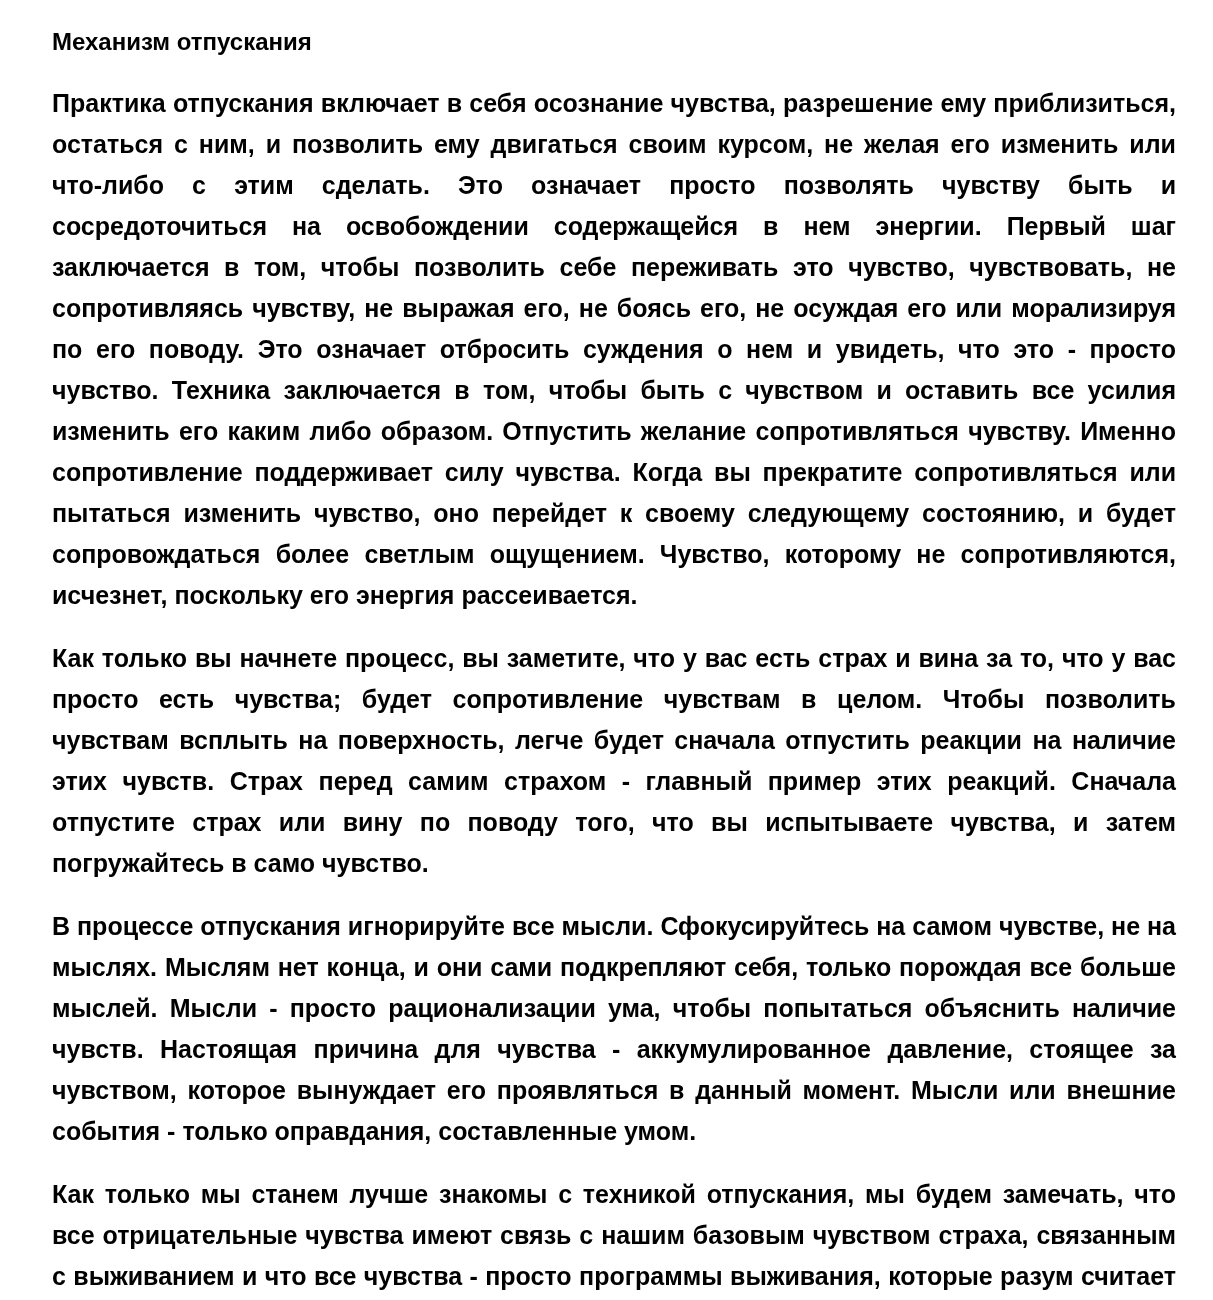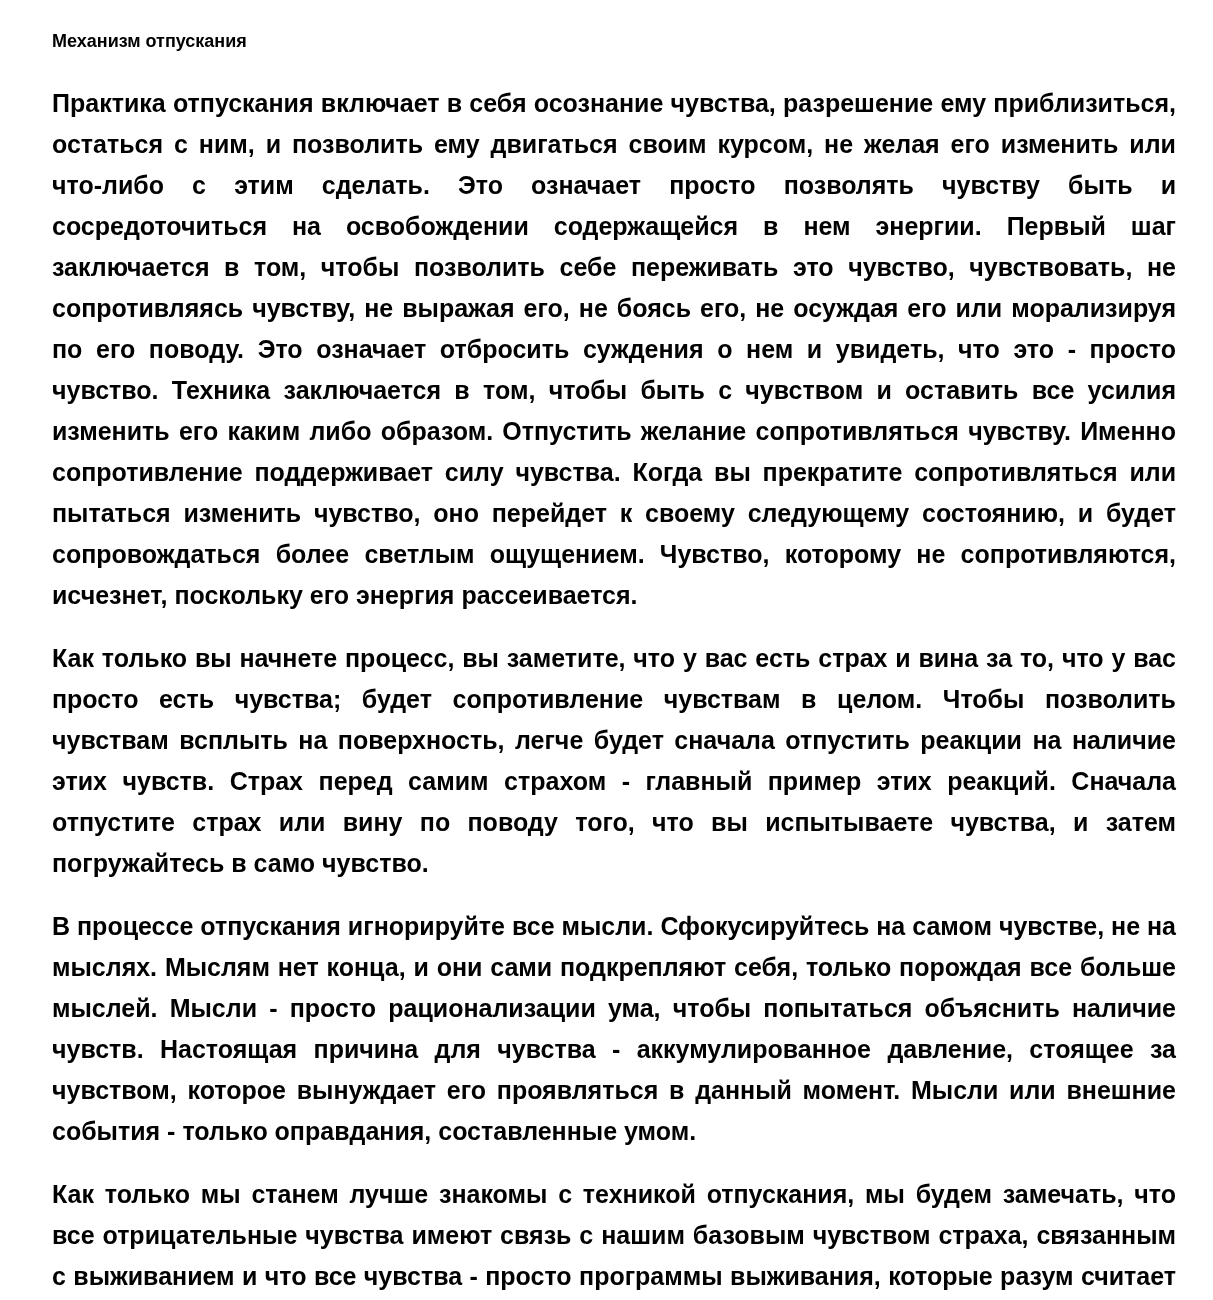--- a/index.html
+++ b/index.html
@@ -12,21 +12,21 @@
     width: 1213px;
     min-height: 1300px;
     padding: 21px 37px 10px 52px;
     background: #ffffff;
     color: #000000;
     font-family: "Liberation Sans", sans-serif;
     font-size: 25px;
     line-height: 41px;
   }
   .doc-title {
-    font-size: 18px;
+    font-size: 24px;
     line-height: 41px;
     font-weight: 700;
     margin: 0 0 21px 0;
     text-align: left;
   }
   .doc-paragraph {
     margin: 0 0 22px 0;
     text-align: justify;
     text-justify: inter-word;
     font-weight: bold;

